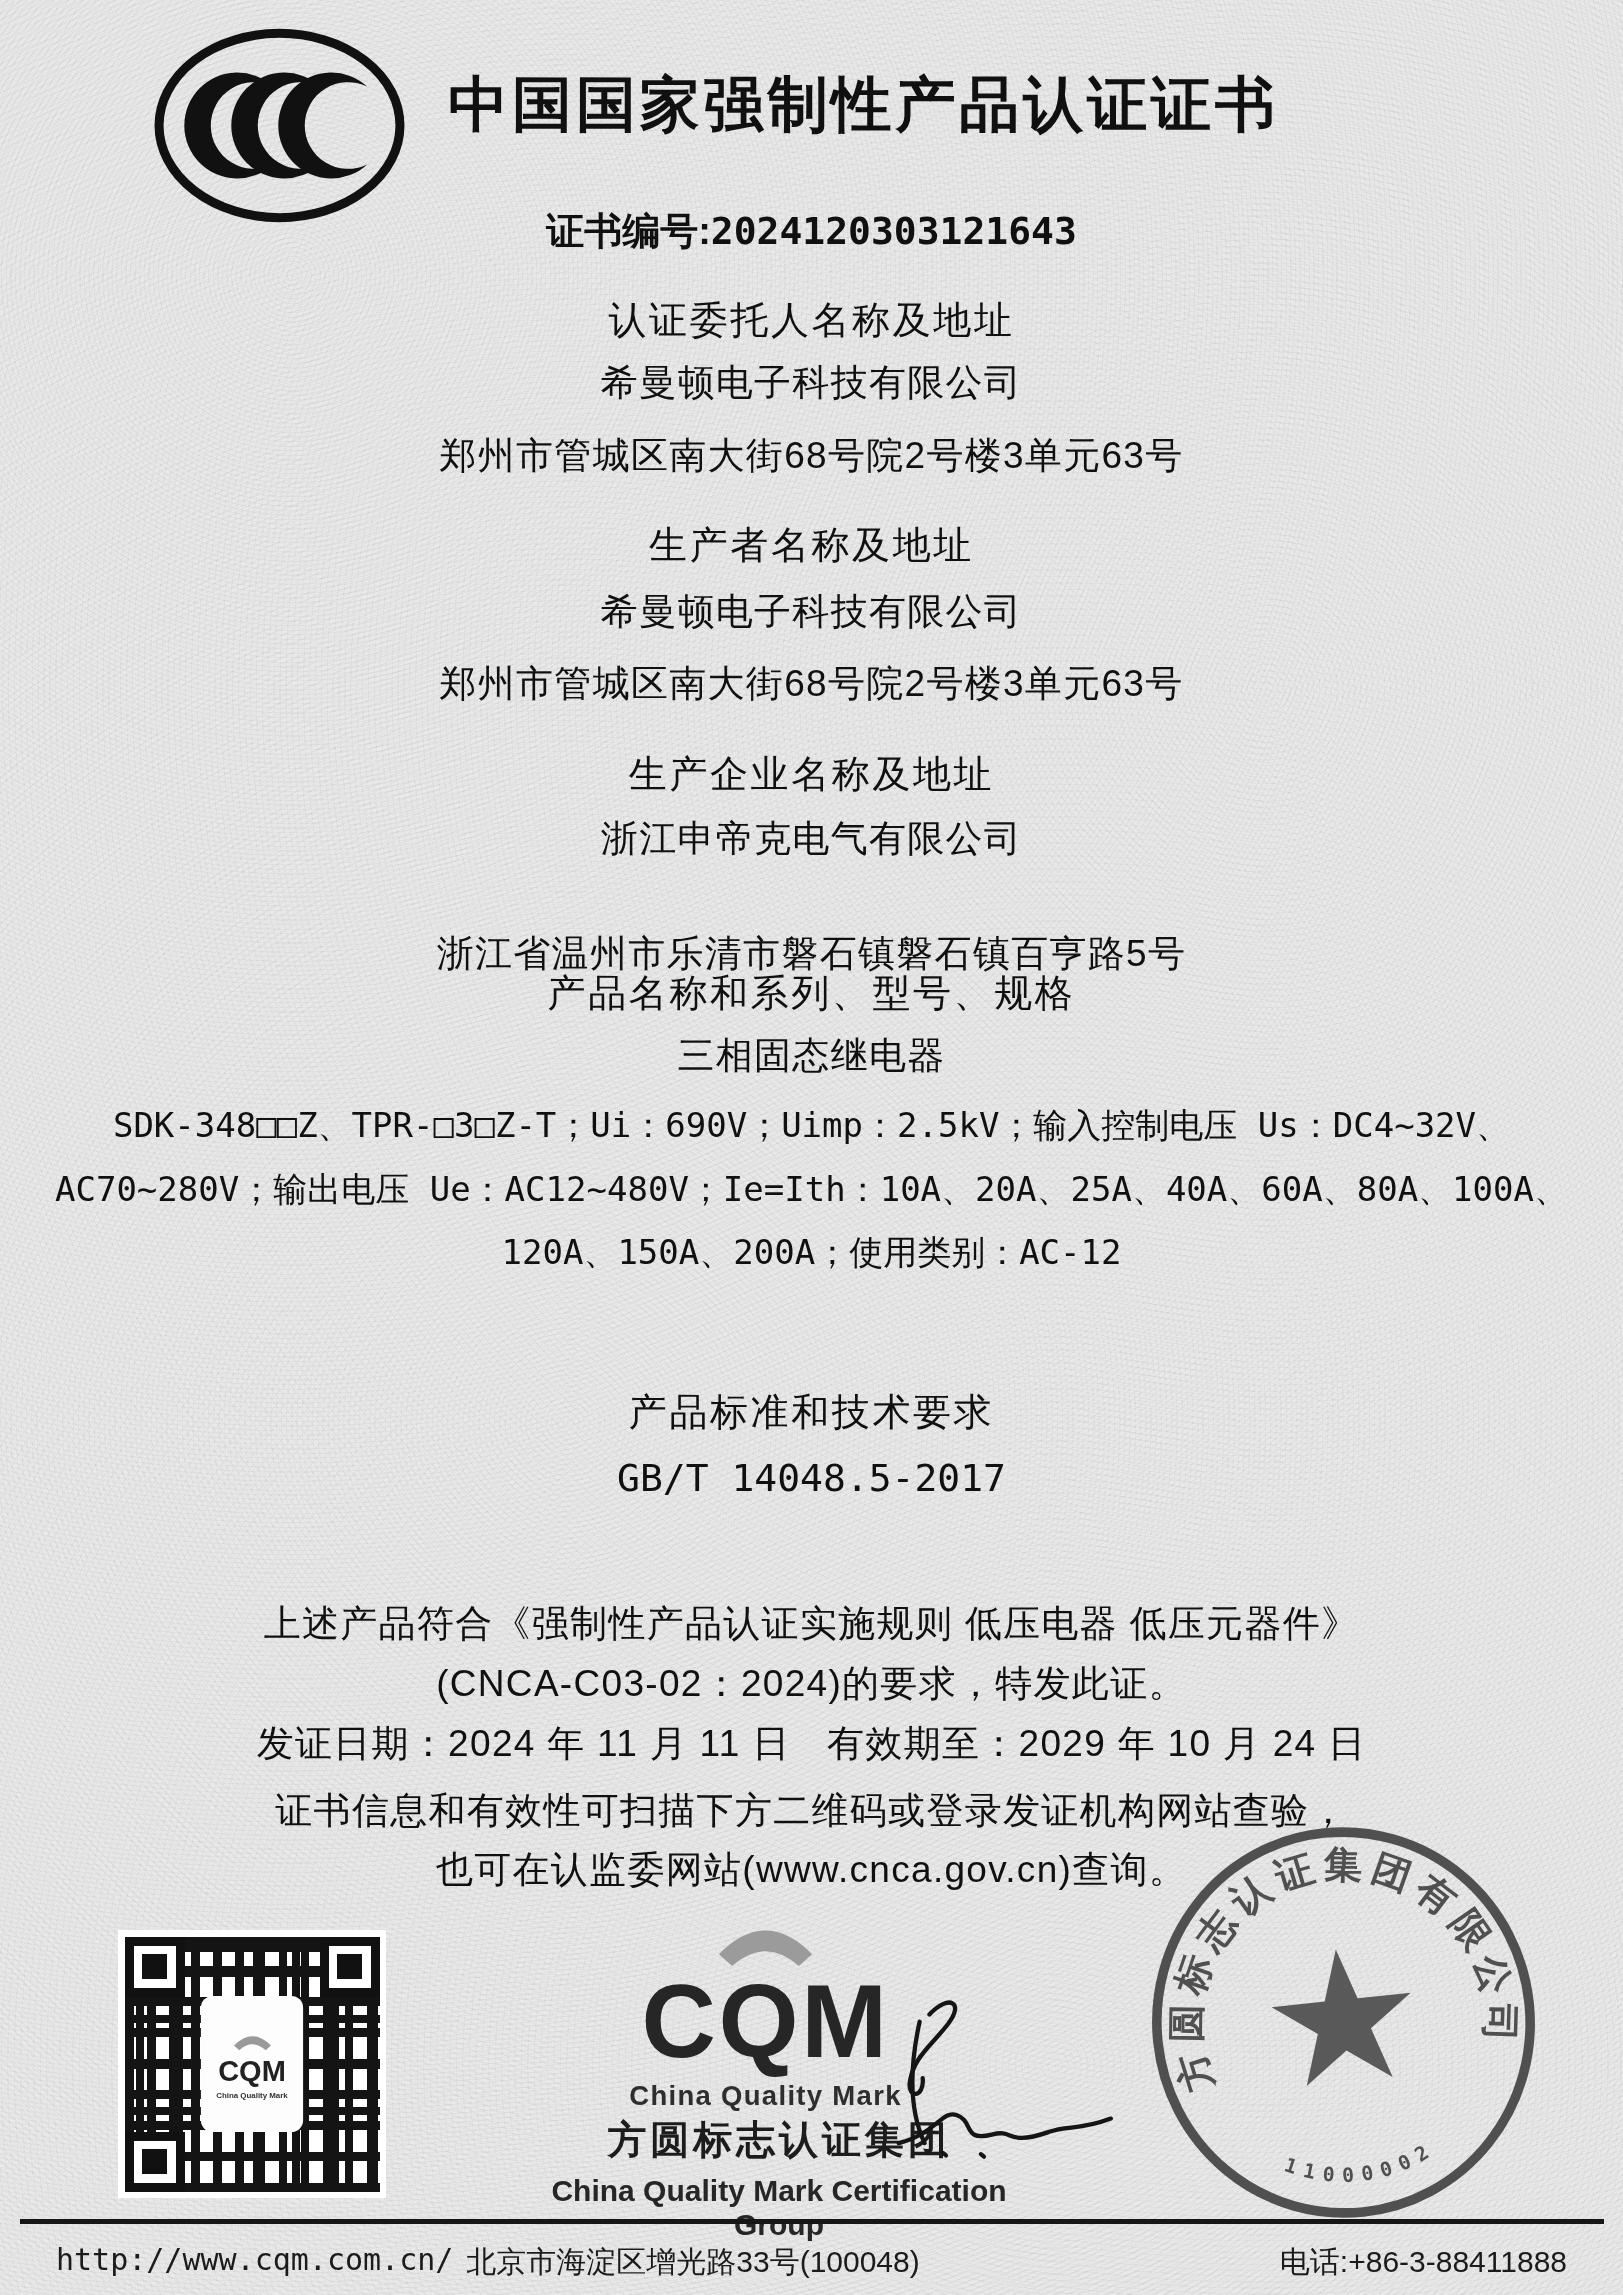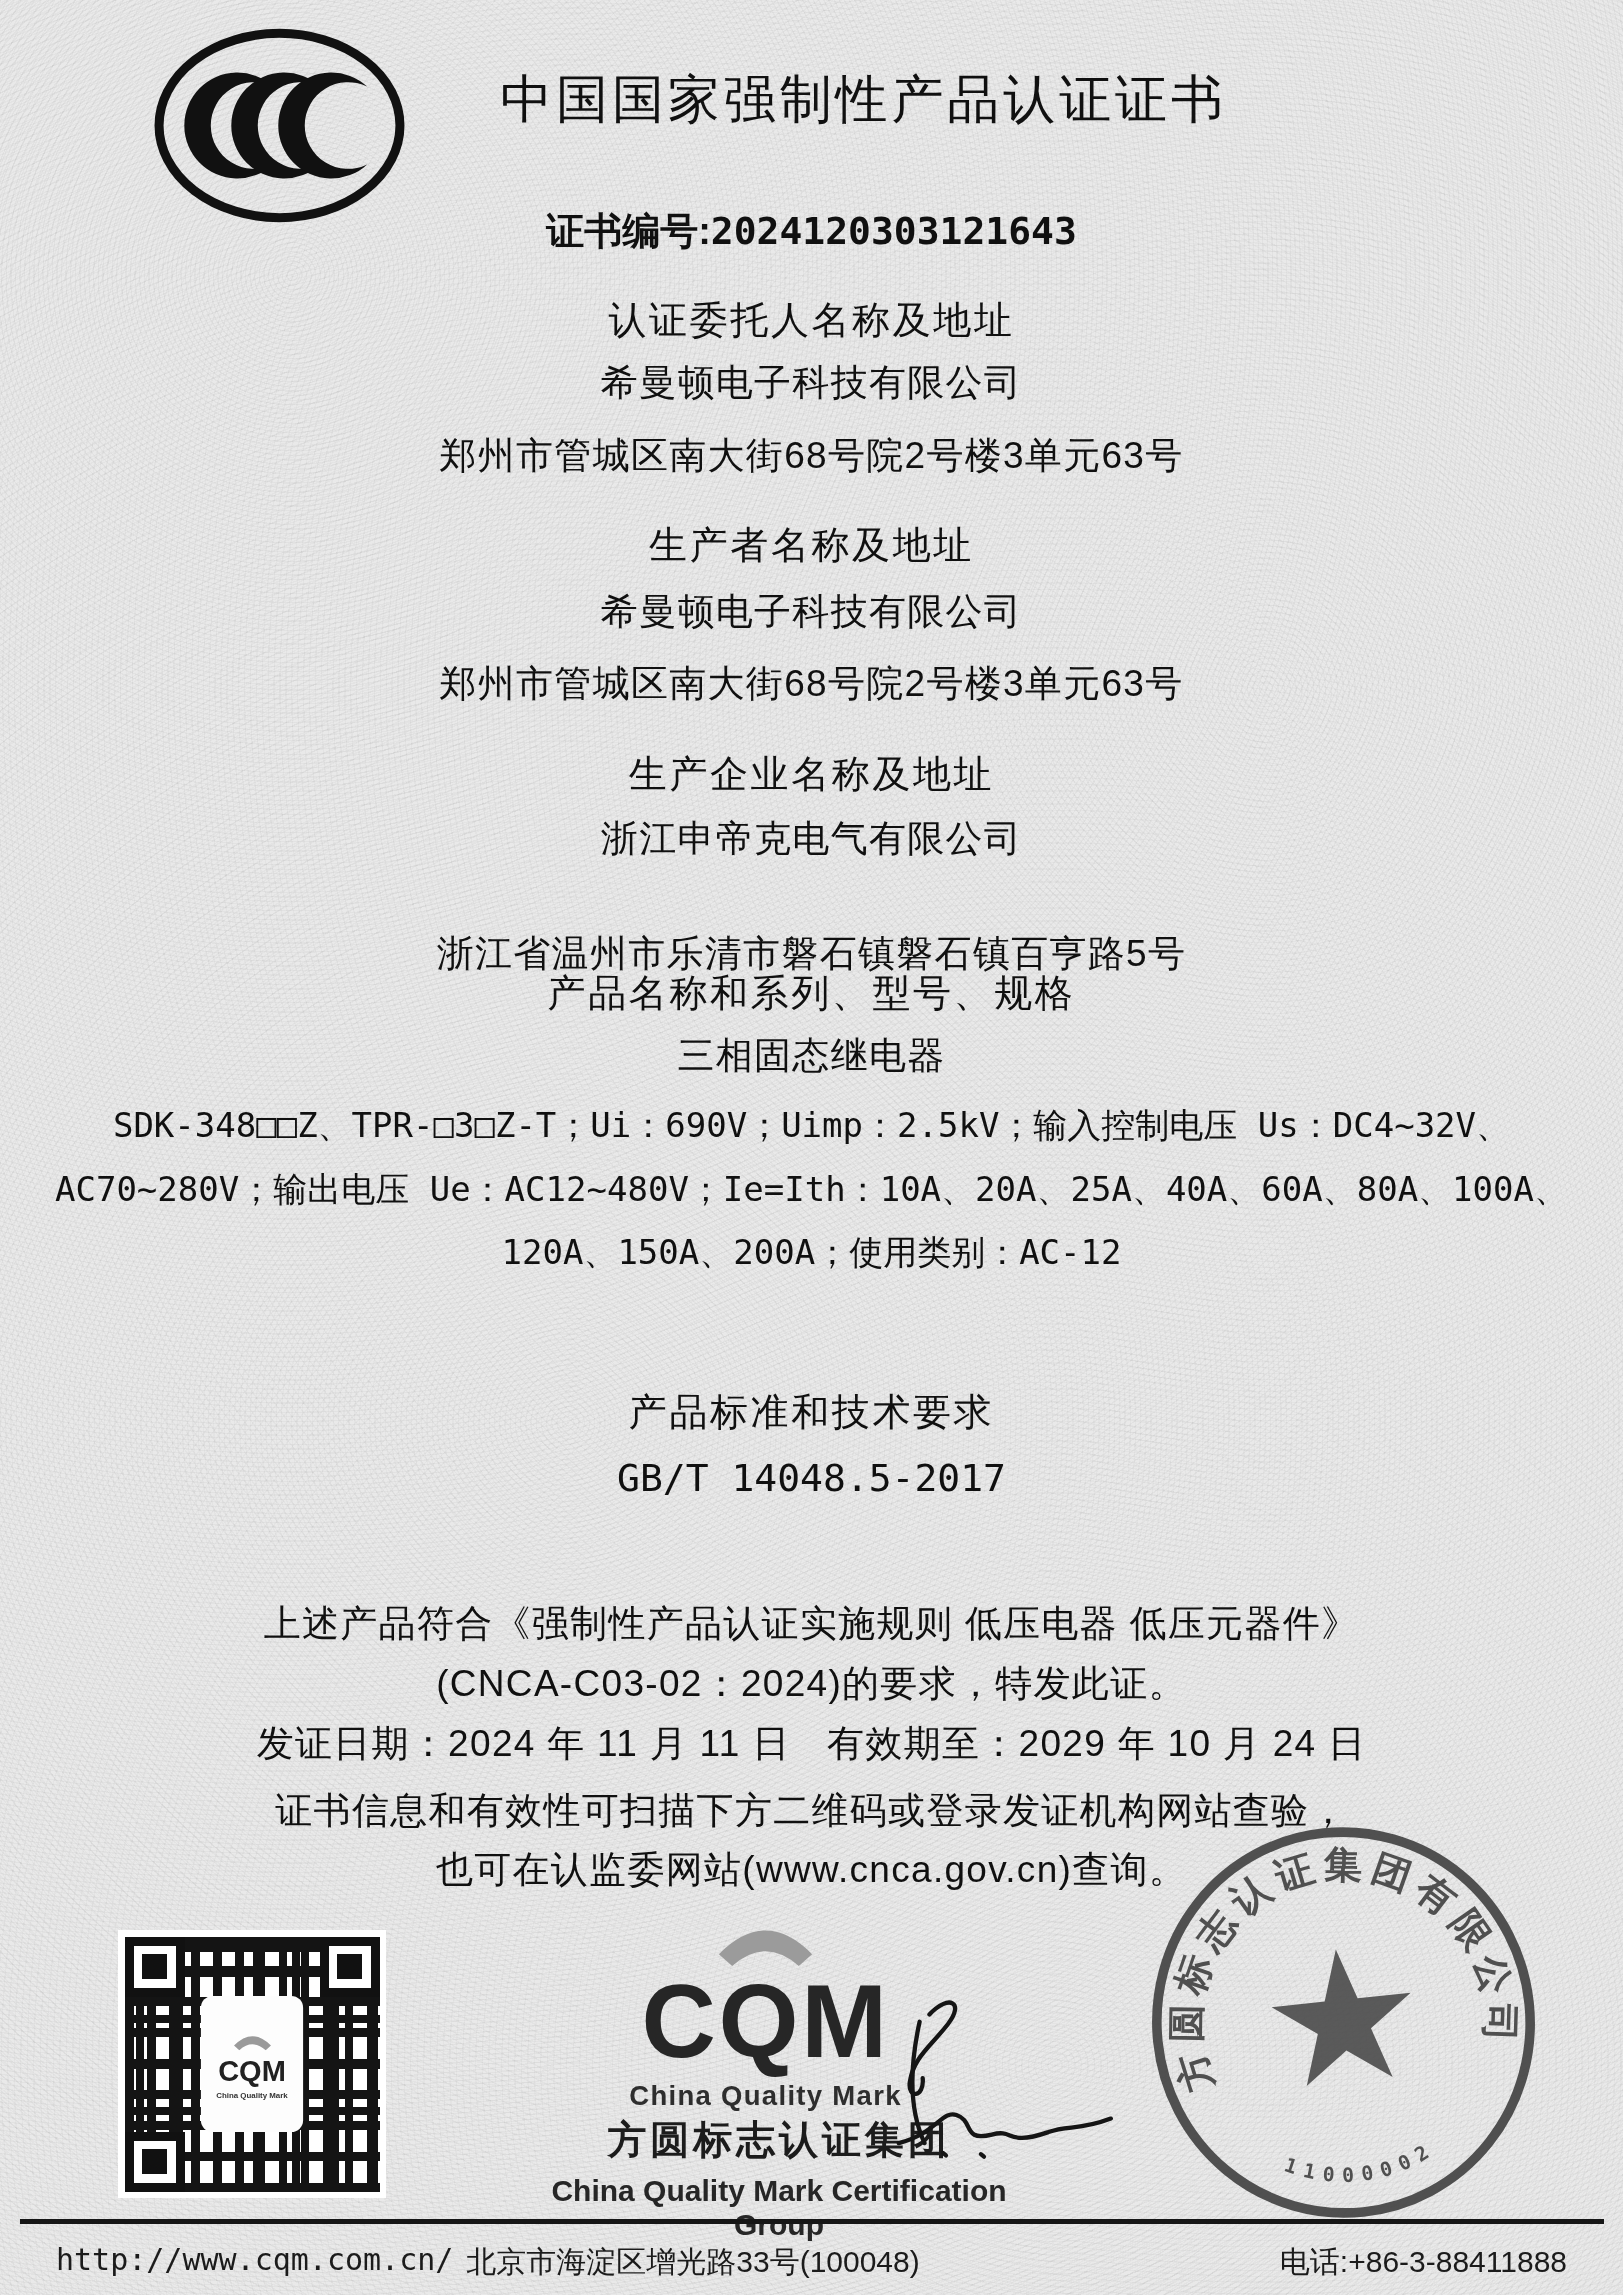--- a/index.html
+++ b/index.html
@@ -8,21 +8,21 @@
     position:absolute;inset:0;overflow:hidden;
     background-color:#e9e9e9;
     background-image:
       repeating-radial-gradient(circle at 18% 12%, rgba(90,90,90,.05) 0 1.3px, rgba(0,0,0,0) 1.3px 4.6px),
       repeating-radial-gradient(circle at 78% 30%, rgba(90,90,90,.045) 0 1.3px, rgba(0,0,0,0) 1.3px 5.9px),
       repeating-radial-gradient(circle at 35% 62%, rgba(90,90,90,.04) 0 1.3px, rgba(0,0,0,0) 1.3px 5.2px),
       repeating-radial-gradient(circle at 65% 90%, rgba(90,90,90,.04) 0 1.3px, rgba(0,0,0,0) 1.3px 6.5px);
   }
   .abs{position:absolute;}
   .center{position:absolute;left:0;width:1623px;text-align:center;white-space:nowrap;margin-top:36px;}
-  .title{font-size:52px;font-weight:400;letter-spacing:3.9px;}
+  .title{font-size:60px;font-weight:700;letter-spacing:3.9px;}
   .certno{font-size:38px;font-weight:700;}
   .certno .num{font-family:"DejaVu Sans Mono",monospace;font-weight:700;}
   .h{font-size:38px;font-weight:400;letter-spacing:2.6px;}
   .b{font-size:37px;font-weight:400;letter-spacing:1.3px;}
   .spec{font-size:34px;font-family:"DejaVu Sans Mono",monospace;font-weight:500;letter-spacing:0;}
   .mono{font-family:"DejaVu Sans Mono",monospace;}
   .stmt{font-size:37px;letter-spacing:1.3px;}
   .dates span{margin:0 18.3px;}
   
   .qr{position:absolute;left:118px;top:1930px;width:268px;height:268px;background:#fff;}

